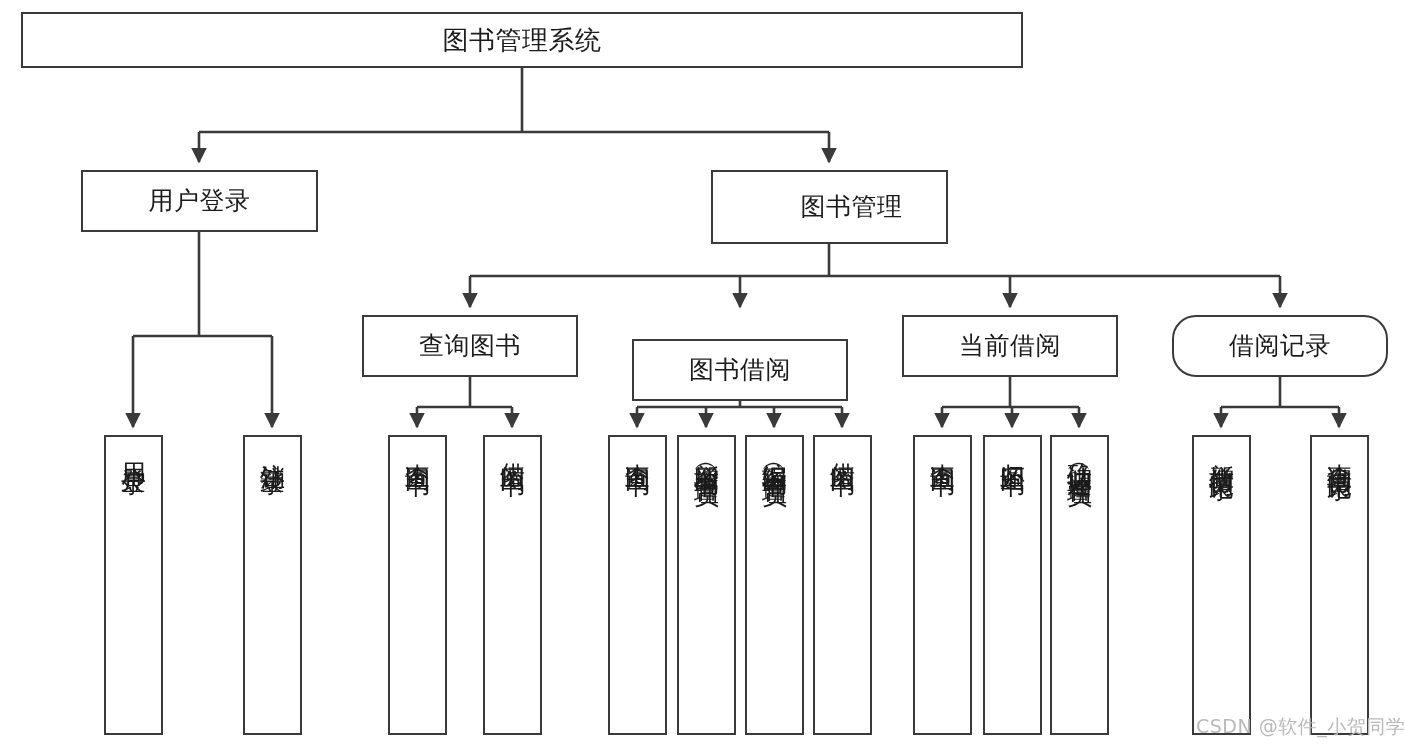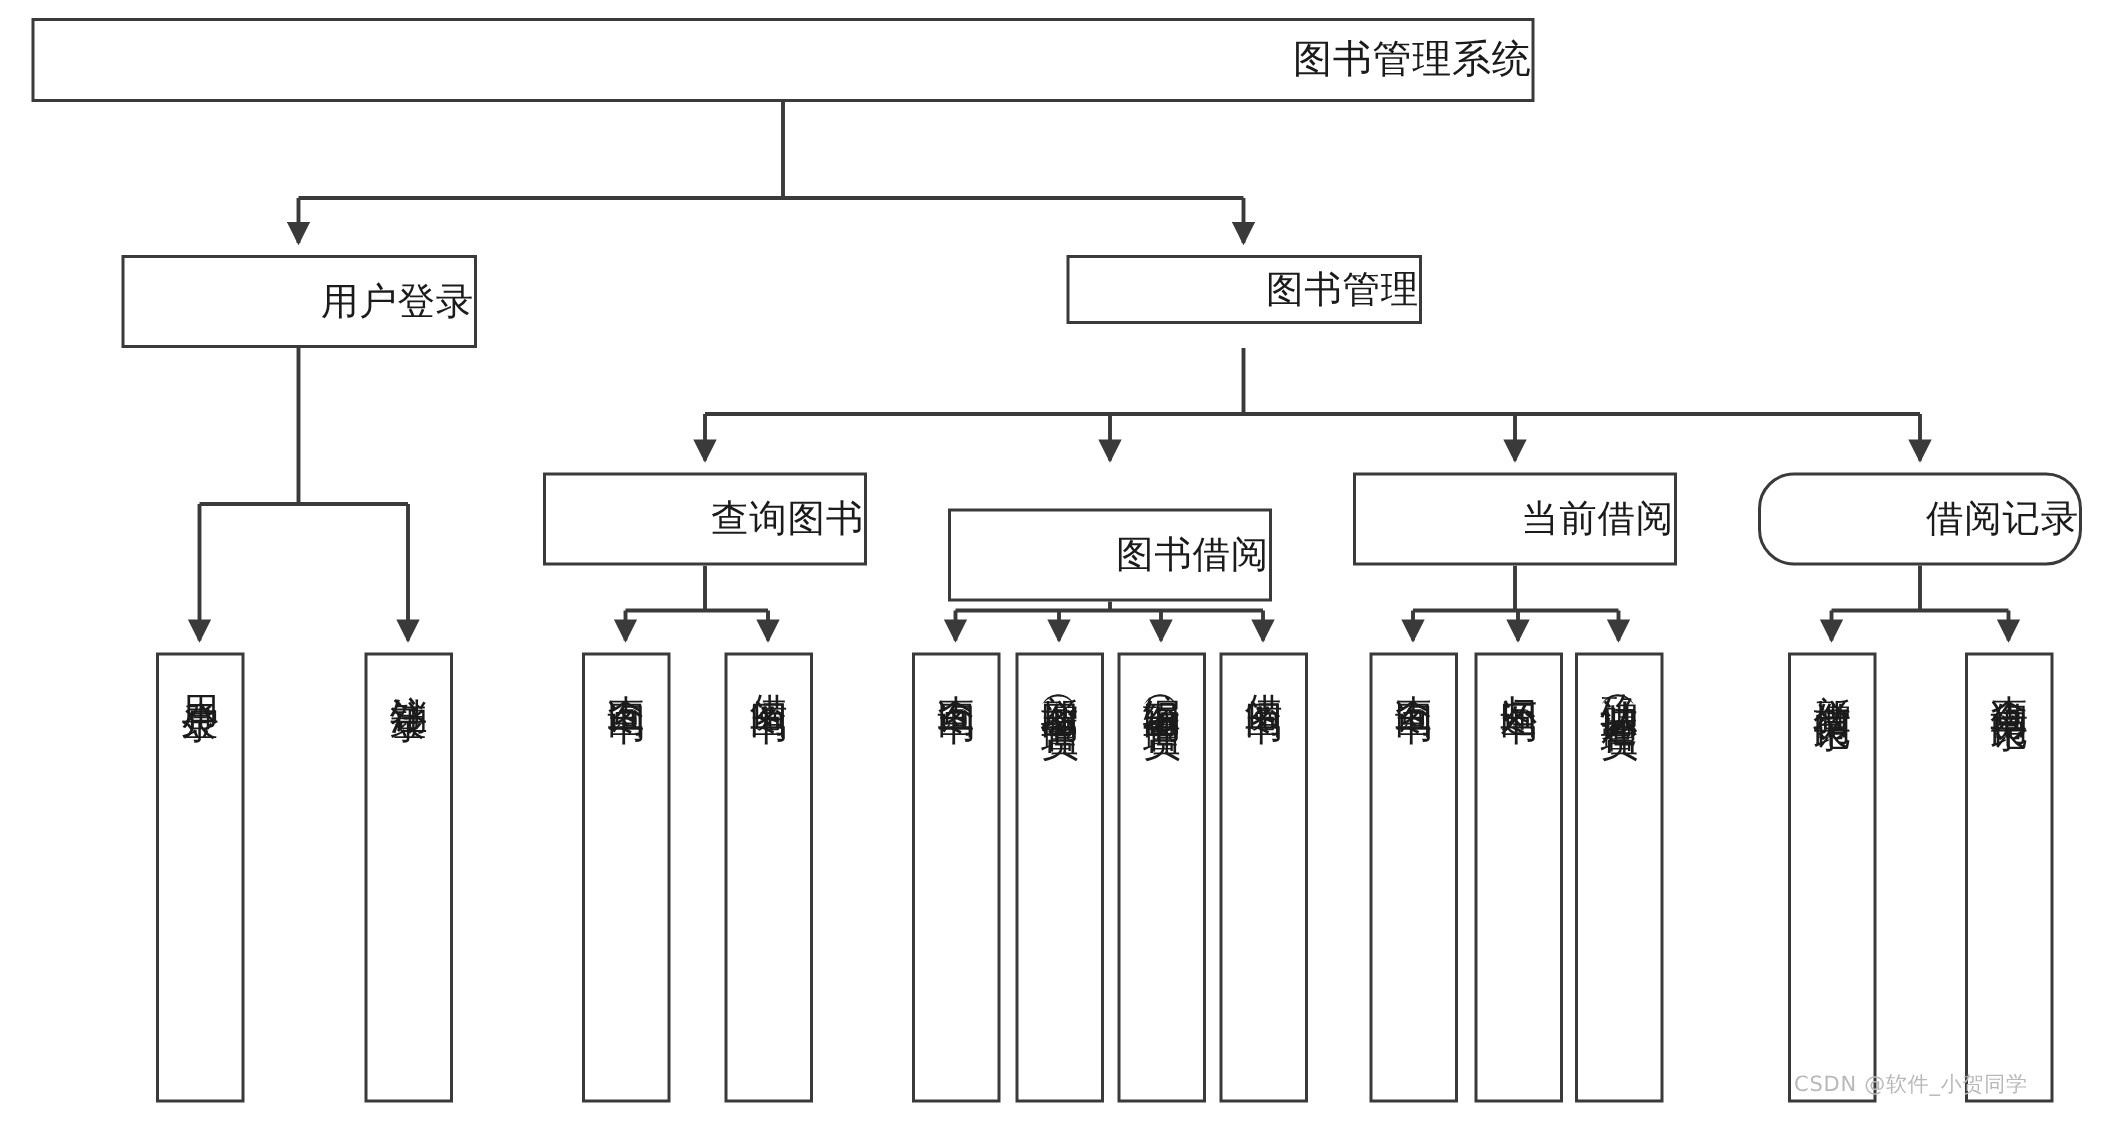--- a/index.html
+++ b/index.html
@@ -25,21 +25,21 @@
     height: 747px;
     pointer-events: none;
   }
   .node {
     position: absolute;
     box-sizing: border-box;
     border: 2.5px solid #3a3a3a;
     background: #ffffff;
     display: flex;
     align-items: center;
-    justify-content: flex-end;
+    justify-content: center;
     color: #1b1b1b;
     z-index: 2;
   }
   .node-label {
     display: block;
     text-align: center;
     line-height: 1.18;
     white-space: nowrap;
     letter-spacing: 0.5px;
   }
@@ -61,21 +61,21 @@
     writing-mode: vertical-rl;
     text-orientation: upright;
     font-size: 25px;
     line-height: 1.0;
     letter-spacing: 3px;
     white-space: nowrap;
   }
   .watermark {
     position: absolute;
     color: #b9b9b9;
-    font-size: 14px;
+    font-size: 19px;
     white-space: nowrap;
     z-index: 3;
     letter-spacing: 0.5px;
   }
 </style>
 </head>
 <body>
 
 <div id="canvas">
 
@@ -129,21 +129,21 @@
     </g>
   </svg>
 
   <div class="node h root" style="left:21px;top:12px;width:1002px;height:56px;">
     <span class="node-label">图书管理系统</span>
   </div>
 
   <div class="node h" style="left:81px;top:170px;width:237px;height:62px;">
     <span class="node-label">用户登录</span>
   </div>
-  <div class="node h" style="left:711px;top:170px;width:237px;height:46px;padding-left:44px;">
+  <div class="node h" style="left:711px;top:170px;width:237px;height:74px;padding-left:44px;">
     <span class="node-label">图书管理</span>
   </div>
 
   <div class="node h" style="left:362px;top:315px;width:216px;height:62px;">
     <span class="node-label">查询图书</span>
   </div>
   <div class="node h" style="left:632px;top:315px;width:216px;height:62px;margin-top:24px;">
     <span class="node-label">图书借阅</span>
   </div>
   <div class="node h" style="left:902px;top:315px;width:216px;height:62px;">

